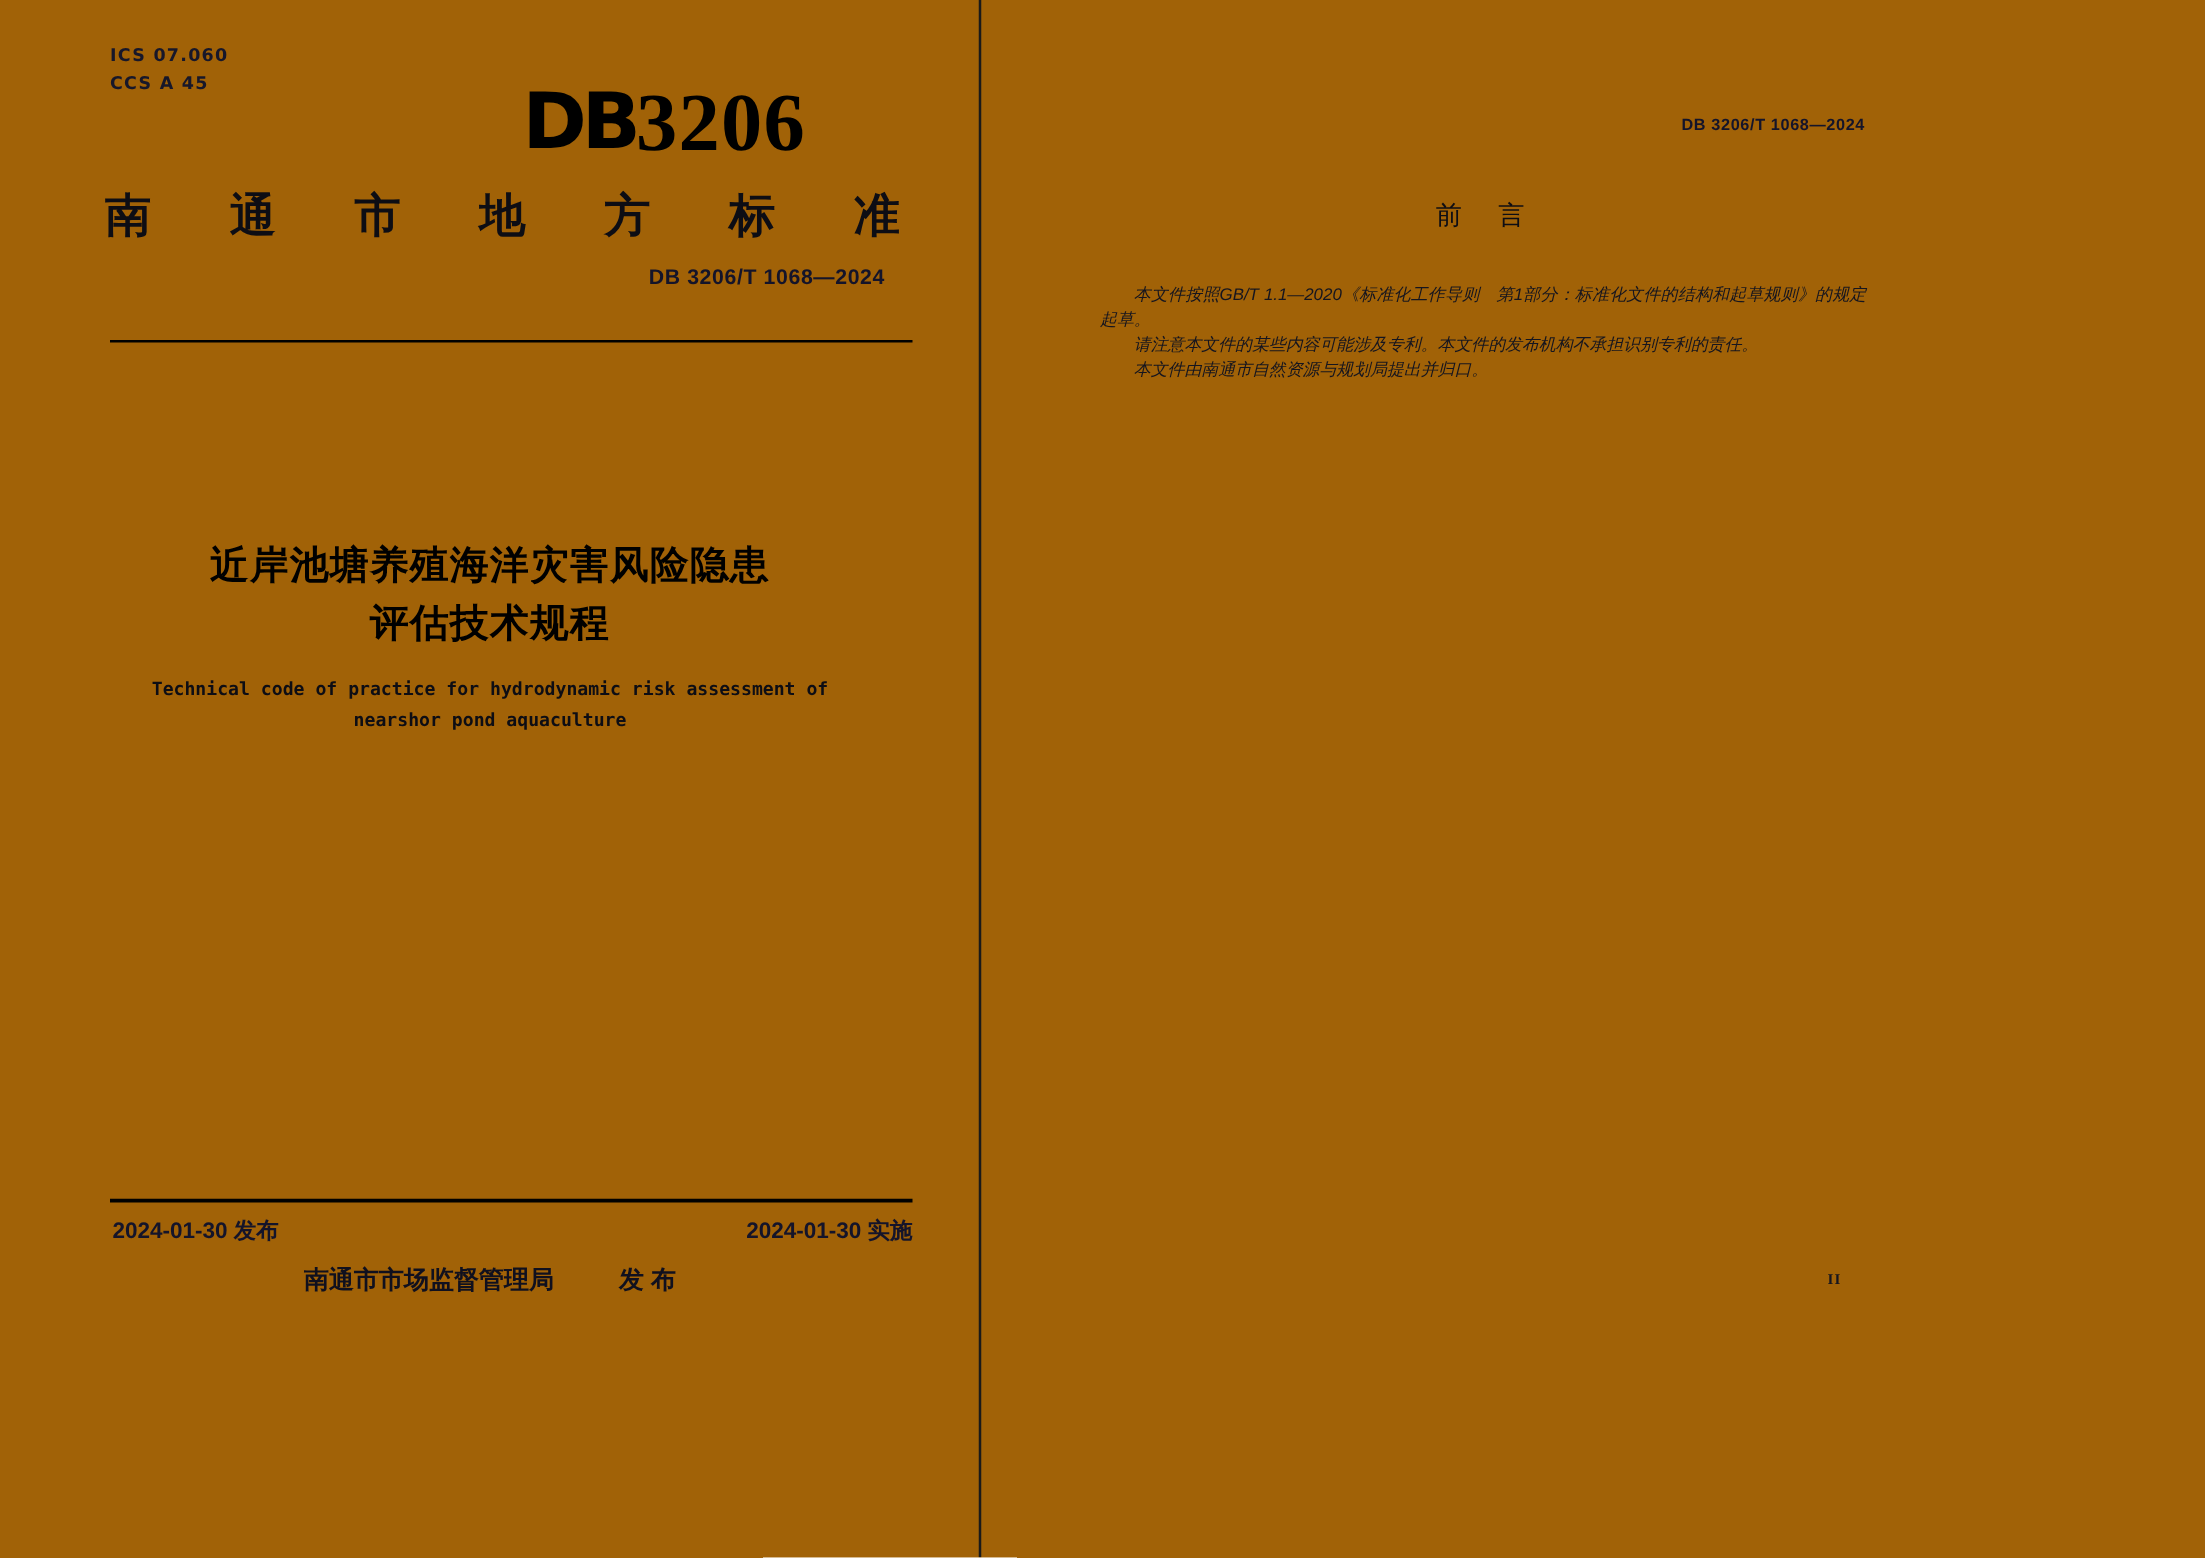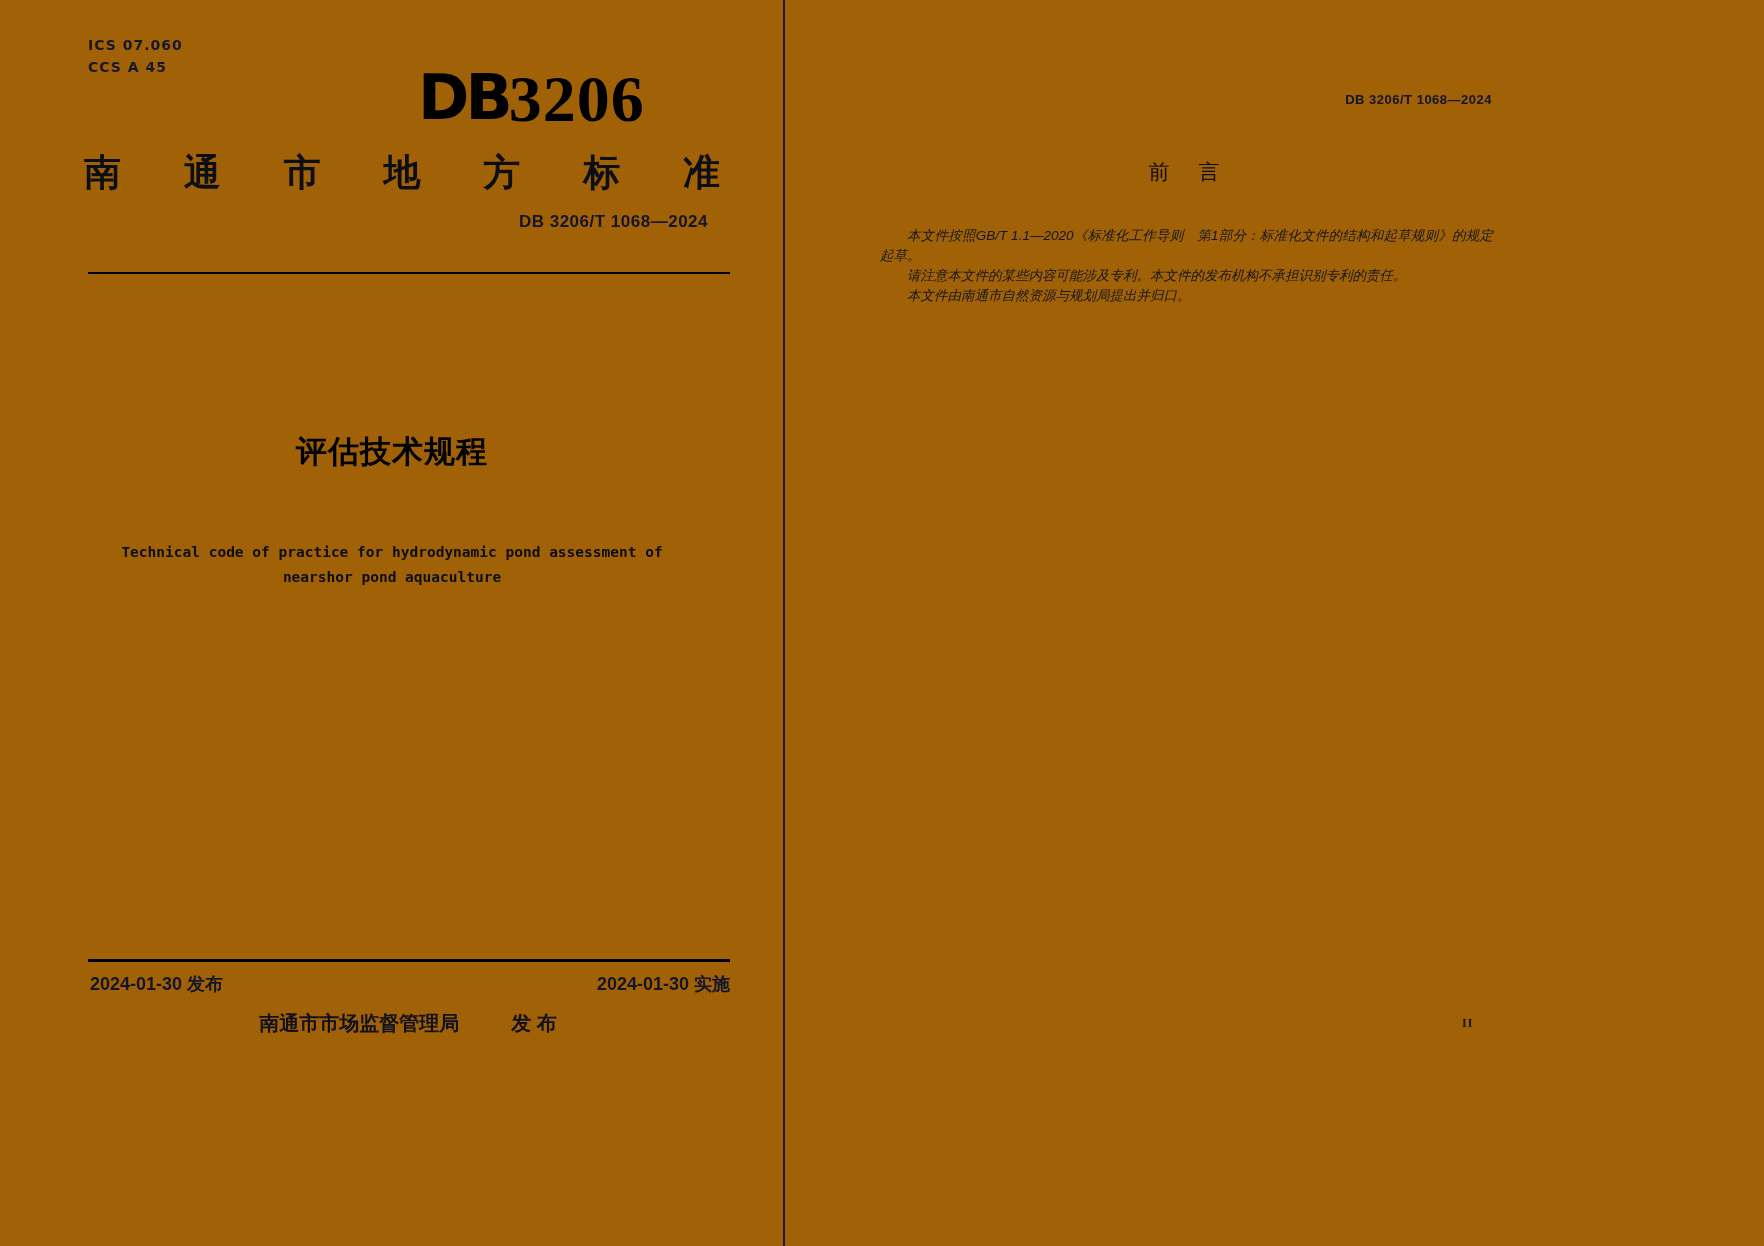--- a/index.html
+++ b/index.html
@@ -69,21 +69,21 @@
   .dates-row {
     position: absolute; left: 90px; top: 932px; width: 640px;
     display: flex; justify-content: space-between;
     font-size: 18px; font-weight: bold; color: #14142a; margin-top: 40px;
   }
   .rule-bottom {
     position: absolute; left: 88px; top: 959px; width: 642px;
     height: 3px; background: #000;
   }
   .publisher-row {
-    position: absolute; left: 16px; top: 1010px; width: 784px;
+    position: absolute; left: 0; top: 1010px; width: 784px;
     text-align: center; font-size: 20px; font-weight: bold;
     color: #10101e;
   }
   .publisher-row .gap { display: inline-block; width: 52px; }
 
   
   .rp-header {
     position: absolute; left: 880px; top: 92px; width: 612px;
     text-align: right; font-size: 13px; font-weight: bold;
     color: #14142a; letter-spacing: 0.5px;
@@ -130,25 +130,26 @@
       <span>方</span>
       <span>标</span>
       <span>准</span>
     </div>
 
     <div class="std-number">DB 3206/T 1068—2024</div>
 
     <div class="rule-top"></div>
 
     <div class="cover-title">
+      <div>近岸池塘养殖海洋灾害风险隐患</div>
       <div>评估技术规程</div>
     </div>
 
     <div class="cover-title-en">
-      <div>Technical code of practice for hydrodynamic pond assessment of</div>
+      <div>Technical code of practice for hydrodynamic risk assessment of</div>
       <div>nearshor pond aquaculture</div>
     </div>
 
     <div class="dates-row">
       <span>2024-01-30 发布</span>
       <span>2024-01-30 实施</span>
     </div>
 
     <div class="rule-bottom"></div>
 

